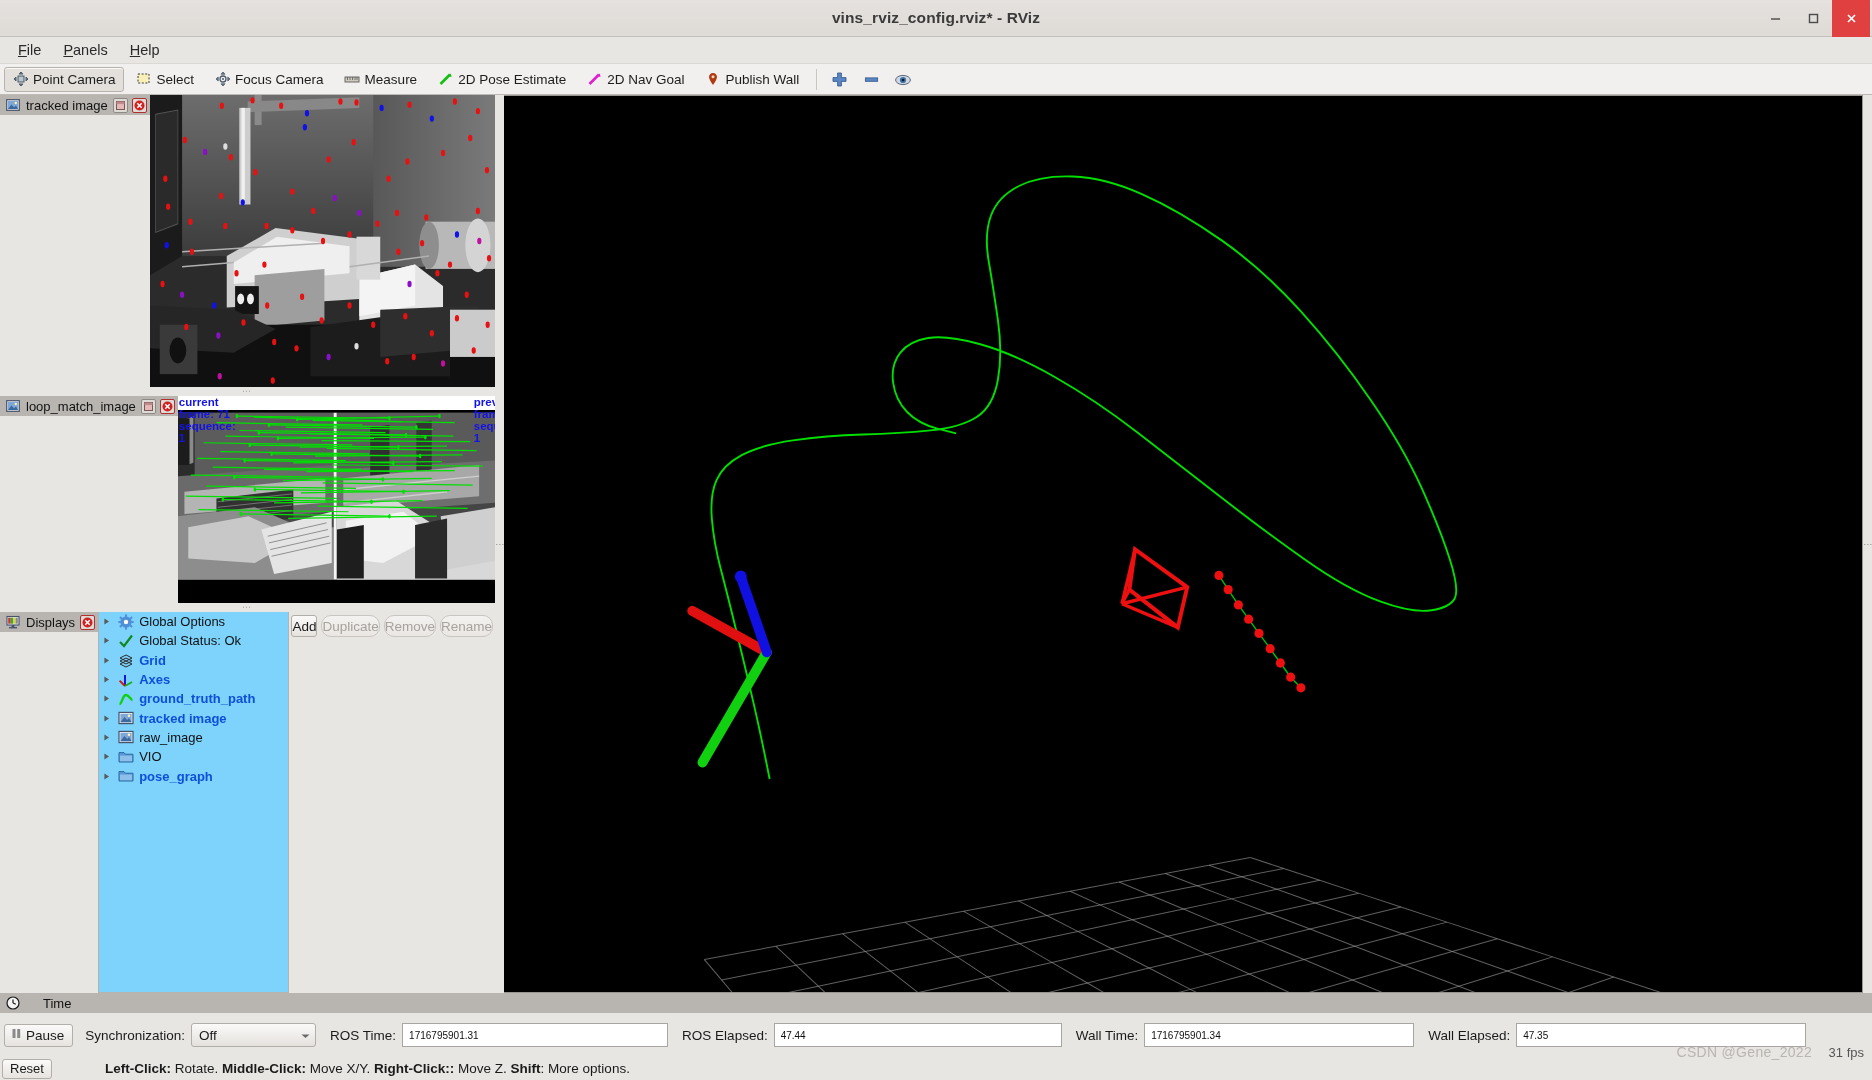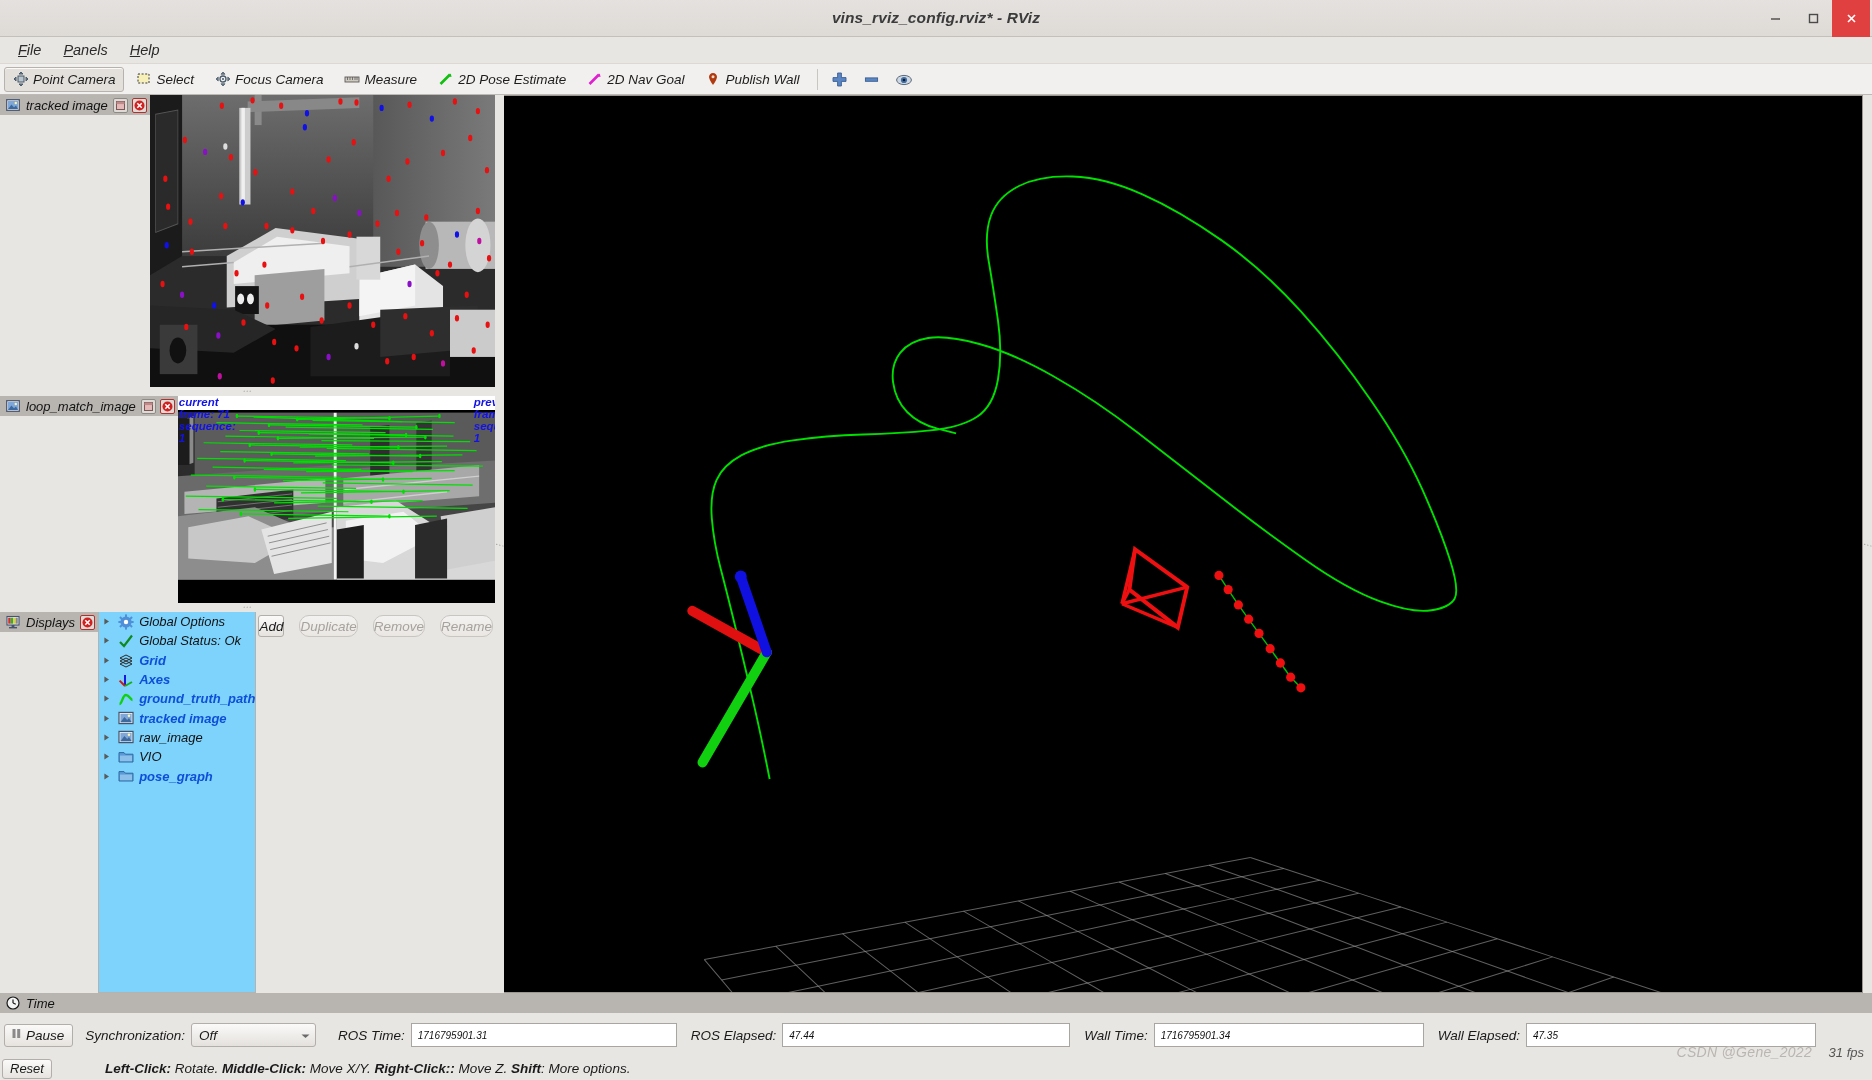--- a/index.html
+++ b/index.html
@@ -7,21 +7,21 @@
     margin: 0; padding: 0;
     width: 1872px; height: 1080px;
     overflow: hidden;
     font-family: "Liberation Sans", sans-serif;
     background: #d6d2ce;
   }
   .app {
     position: relative;
     width: 1872px; height: 1080px;
     background: #e8e6e3;
-    display: flex; flex-direction: column; font-style: italic;
+    display: flex; flex-direction: column;
   }
 
   
   .titlebar {
     height: 37px; min-height: 37px;
     background: linear-gradient(to bottom, #e4e1de, #dedbd7);
     border-bottom: 1px solid #c3bfbb;
     display: flex; align-items: center;
     position: relative;
   }
@@ -150,60 +150,60 @@
     display:flex; align-items:center; justify-content:center;
     font-size: 11px; color:#1a1a1a; line-height:1;
   }
   .rest { flex:1; }
 
   .scrollb { width: 9px; background: #f0eeec; border-left:1px solid #d8d4d0; }
   .scrollb .thumb { width:9px; height: 70px; background:#c4c0bc; }
 
   .btnrow {
     height: 27px; min-height:27px;
-    display:flex; align-items:flex-start; gap: 15px;
+    display:flex; align-items:flex-start; gap: 4px;
     padding: 3px 2px 2px 2px;
     background:#e8e6e3;
   }
   .fbtn {
     flex:1; height: 22px;
     background: linear-gradient(to bottom,#fbfaf9,#e6e3df);
     border: 1px solid #b2aea9; border-radius: 3px;
     font-size: 13.5px; color: #1a1a1a;
     display:flex; align-items:center; justify-content:center;
   }
   .fbtn.disabled { color: #a6a29d; background: linear-gradient(to bottom,#f4f2f0,#eae7e3); border-color:#c9c5c1;border-radius:10px;}
 
   
   .view3d { flex:1; background:#000; position: relative; overflow:hidden; border:1px solid #9a9690; border-left:none;}
   .view-handle { width: 9px; background:#e8e6e3; display:flex;align-items:center;justify-content:center;}
 
   
   .time-panel { height: 64px; min-height:64px; background:#e8e6e3; display:flex; flex-direction:column;}
   .time-head {
-    height: 20px; background:#b8b5b1; display:flex; align-items:center; gap:5px;
+    height: 20px; background:#b8b5b1; display:flex; align-items:center; gap:22px;
     padding-left:4px; font-size:13px; color:#121212;
   }
   .time-row { flex:1; display:flex; align-items:center; padding: 0 4px; gap: 0; }
   .pausebtn {
     display:flex; align-items:center; gap:3px;
     height:23px; padding:0 8px 0 5px;
     background: linear-gradient(to bottom,#fbfaf9,#e6e3df);
     border:1px solid #b2aea9; border-radius:3px;
     font-size:13.5px; color:#1a1a1a;
     margin-right: 12px;
   }
   .tlab { font-size:13.5px; color:#1a1a1a; margin-right:6px; white-space:nowrap;}
   .combo {
     width: 125px; height: 24px;
     background: linear-gradient(to bottom,#fbfaf9,#e4e1dd);
     border: 1px solid #b2aea9; border-radius: 3px;
     display:flex; align-items:center; padding: 0 4px 0 7px;
     font-size: 13.5px; color:#1a1a1a;
-    margin-right: 22px;
+    margin-right: 14px;
   }
   .combo .cval { flex:1; }
   .tfield {
     height: 24px; background:#fff;
     border: 1px solid #a9a5a1;
     display:flex; align-items:center; padding: 0 6px;
     font-size: 10px; color:#101010;
     margin-right: 14px;
   }
   #ros-time-field { width: 266px; }

